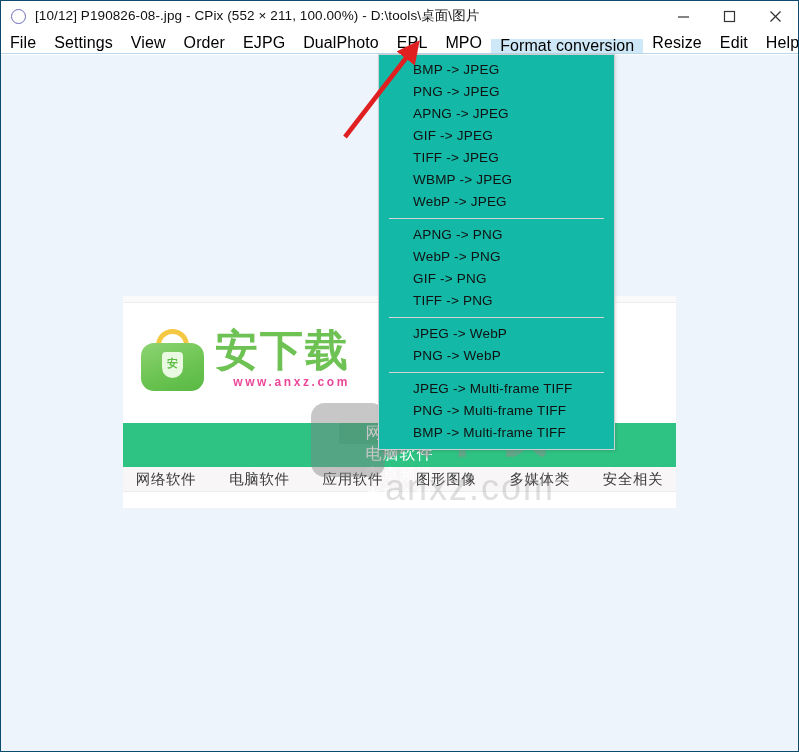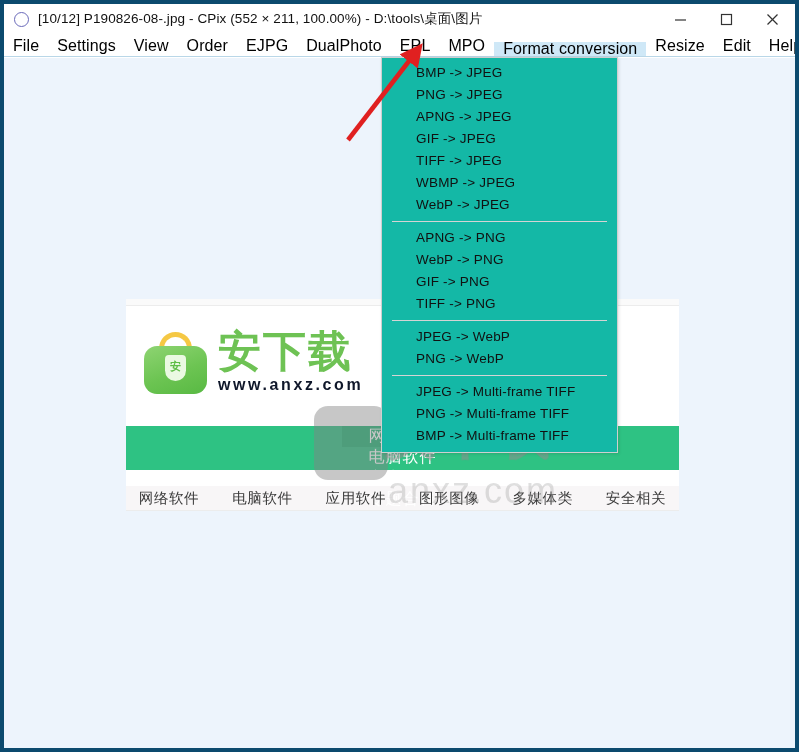--- a/index.html
+++ b/index.html
@@ -9,21 +9,21 @@
     font-family: "Liberation Sans", "DejaVu Sans", sans-serif;
     overflow: hidden;
     background: #ffffff;
   }
 
   #app-window {
     position: relative;
     width: 799px;
     height: 752px;
     background: #ffffff;
-    border: 4px solid #0c4a6e;
+    border: 1px solid #0c4a6e;
     overflow: hidden;
   }
 
   
   #title-bar {
     position: relative;
     height: 31px;
     background: #ffffff;
     display: flex;
     align-items: center;
@@ -166,23 +166,23 @@
   #logo-word {
     font-size: 43px;
     line-height: 1;
     font-weight: bold;
     color: #6ec254;
     letter-spacing: 2px;
     white-space: nowrap;
   }
   #logo-url {
     margin-top: 3px;
-    font-size: 16px;
+    font-size: 12px;
     letter-spacing: 2.6px;
-    color: #0f172a;
+    color: #ec4899;
     font-weight: bold;
     text-align: right;
   }
 
   
   #ci-nav {
     height: 44px;
     background: #2ec283;
     display: flex;
     align-items: center;
@@ -203,21 +203,20 @@
     background: #24b276;
   }
   #ci-subnav {
     height: 25px;
     background: #f8f6f7;
     display: flex;
     align-items: center;
     justify-content: center;
     gap: 33px;
     border-bottom: 1px solid #ececec;
-    margin-top: 16px;
   }
   #ci-subnav .sub-item {
     font-size: 14.5px;
     color: #3a3a3a;
     letter-spacing: 0.6px;
     cursor: default;
   }
 
   
   .wm {

